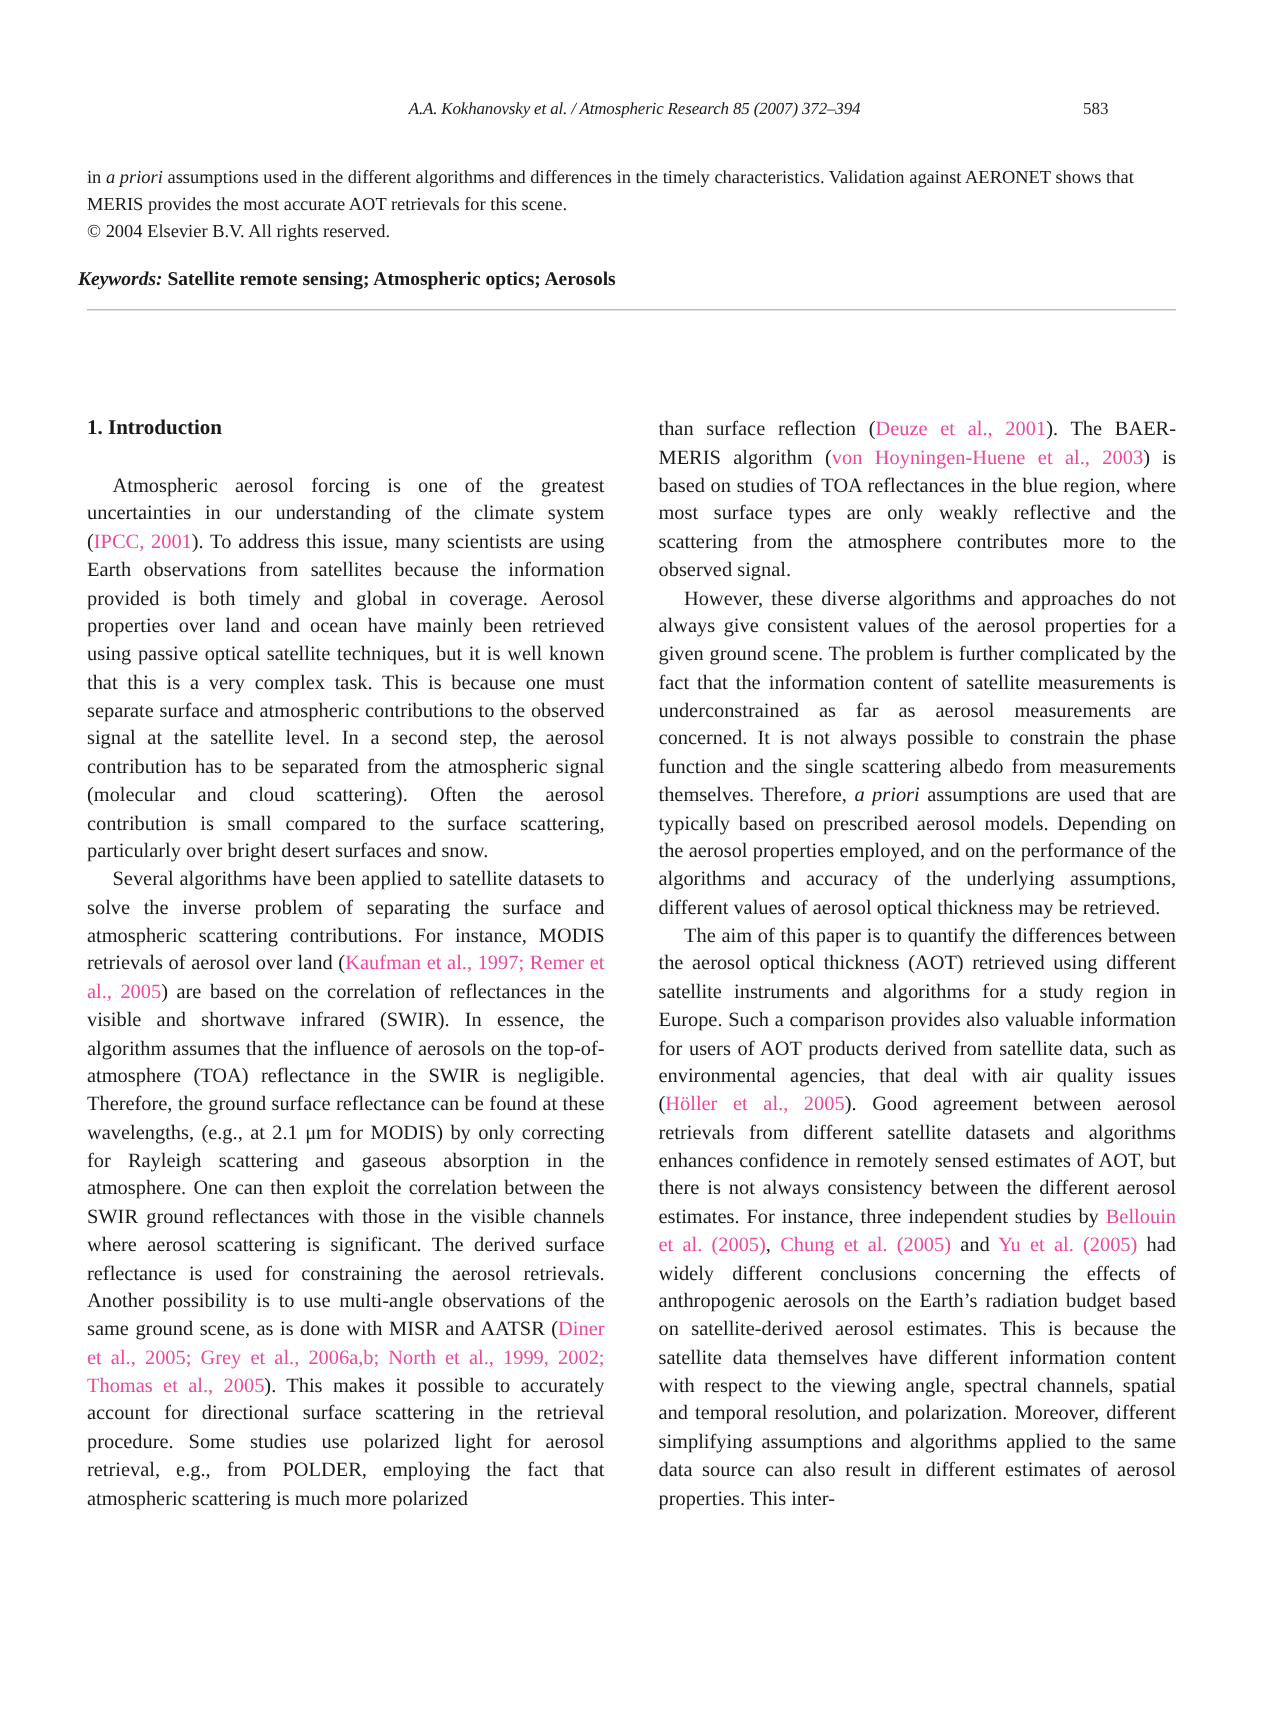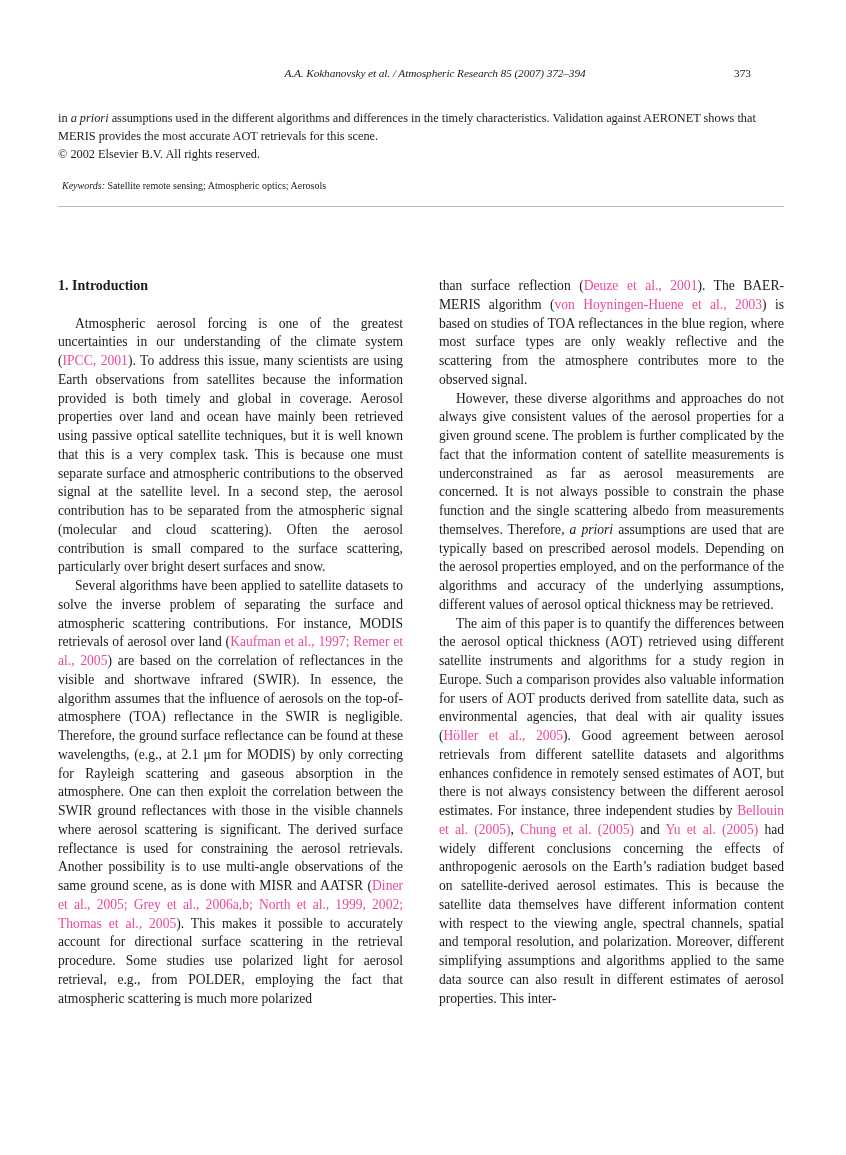--- a/index.html
+++ b/index.html
@@ -1,48 +1,48 @@
 <!DOCTYPE html>
 <html><head>
 <meta charset="utf-8">
 <style>
   html, body { margin: 0; padding: 0; background: #ffffff; }
   body { width: 846px; height: 1155px; position: relative; overflow: hidden;
          font-family: "Liberation Serif", "DejaVu Serif", serif; color: #1a1a1a; }
-  .running-head { position: absolute; top: 67px; left: 12px; width: 802px; height: 16px; }
+  .running-head { position: absolute; top: 67px; left: 0; width: 802px; height: 16px; }
   .running-head .title { position: absolute; left: 0; width: 846px; text-align: center;
          font-style: italic; font-size: 11.3px; letter-spacing: -0.1px; }
   .running-head .pageno { position: absolute; right: 63px; font-size: 11.3px; }
   .abstract-tail { position: absolute; top: 109px; left: 58px; width: 726px;
          font-size: 12.3px; line-height: 18px; }
   .abstract-tail p { margin: 0; }
-  .keywords { position: absolute; top: 178px; left: 62px; width: 726px; font-size: 10px; line-height: 16px; }
+  .keywords { position: absolute; top: 178px; left: 52px; width: 726px; font-size: 13px; line-height: 16px; font-weight: bold; }
   .keywords .kw-label { font-style: italic; }
   .divider { position: absolute; top: 206px; left: 58px; width: 726px; height: 1px; background: #bdbdbd; }
   .col { position: absolute; width: 345px; font-size: 13.6px; line-height: 18.75px;
          text-align: justify; hyphens: manual; }
   .col-left { left: 58px; top: 277px; }
   .col-right { left: 439px; top: 277px; }
   .section-heading { font-weight: bold; margin: 0 0 18.75px 0; font-size: 14px; }
   .para { margin: 0; text-indent: 17px; }
   .para.noindent { text-indent: 0; }
   .cite { color: #ec4899; }
   em { }
 </style>
 </head>
 <body>
 
 <div class="running-head">
   <span class="title">A.A. Kokhanovsky et al. / Atmospheric Research 85 (2007) 372–394</span>
-  <span class="pageno">373</span>
+  <span class="pageno">583</span>
 </div>
 
 <div class="abstract-tail">
   <p><span>in </span><em>a priori</em><span> assumptions used in the different algorithms and differences in the timely characteristics. Validation against AERONET shows that MERIS provides the most accurate AOT retrievals for this scene.</span></p>
-  <p>© 2002 Elsevier B.V. All rights reserved.</p>
+  <p>© 2004 Elsevier B.V. All rights reserved.</p>
 </div>
 
 <div class="keywords">
   <span class="kw-label">Keywords:</span><span> Satellite remote sensing; Atmospheric optics; Aerosols</span>
 </div>
 
 <div class="divider"></div>
 
 <div class="col col-left">
   <h2 class="section-heading">1. Introduction</h2>

